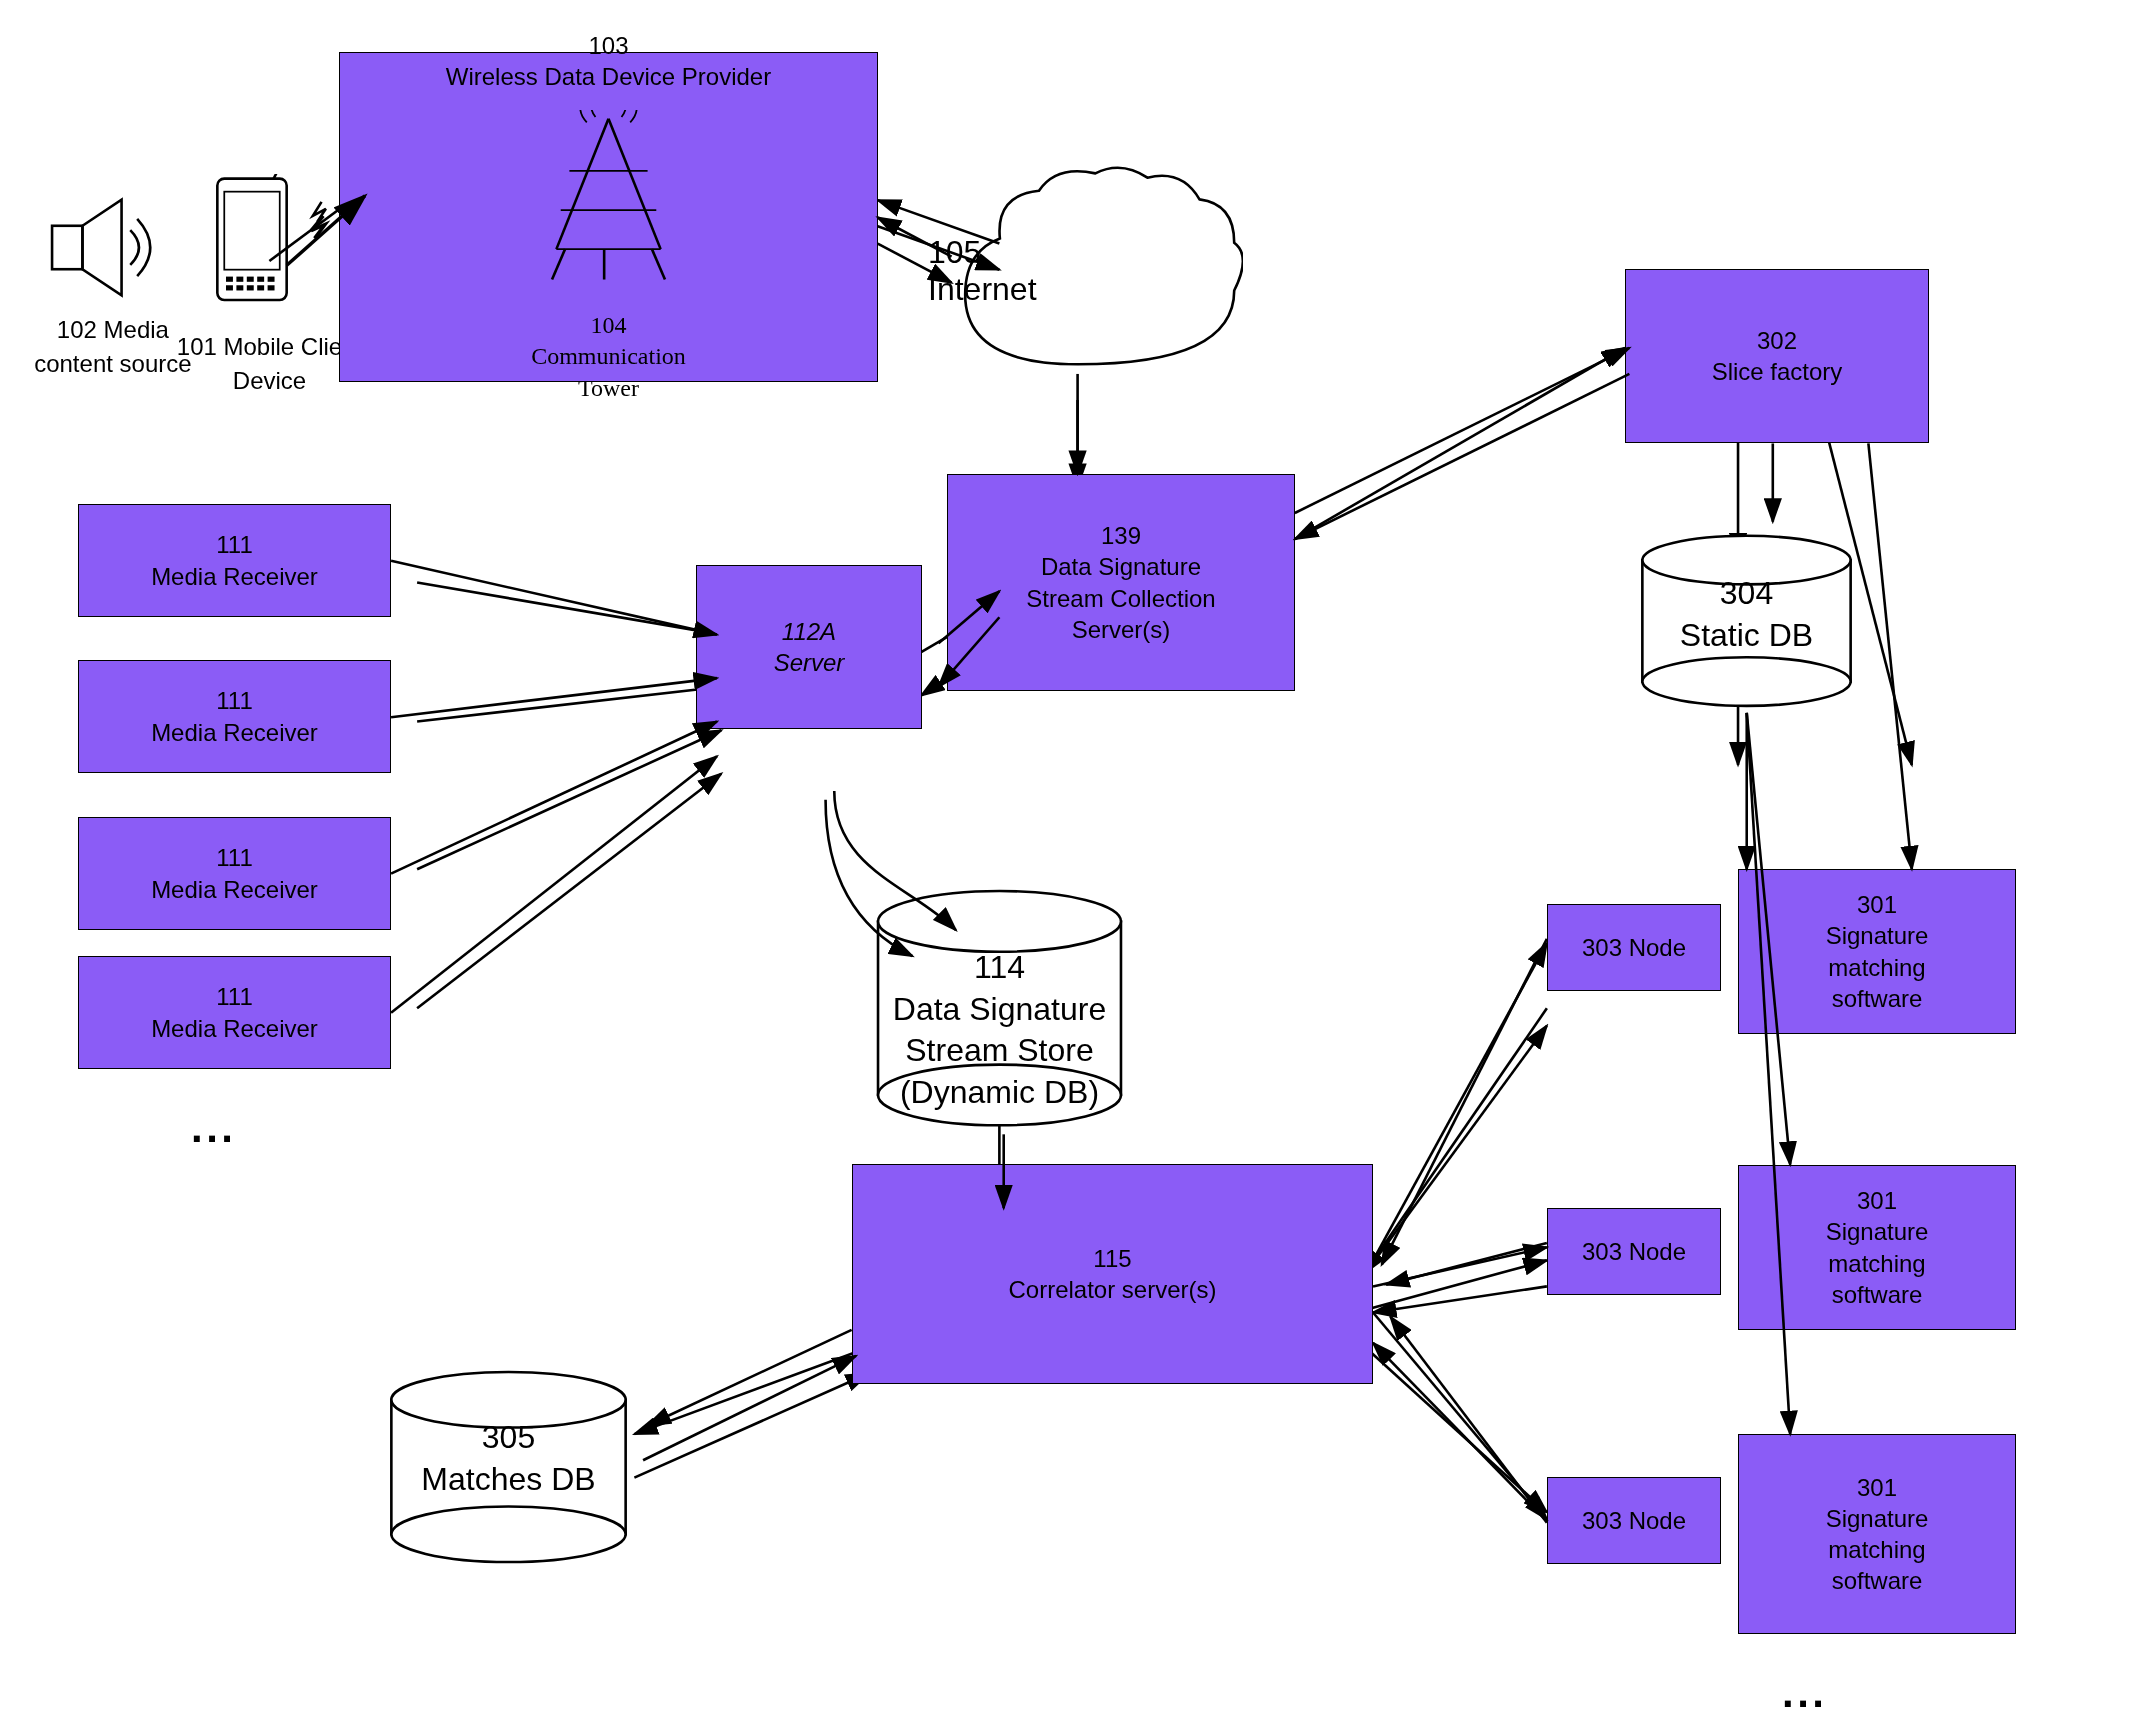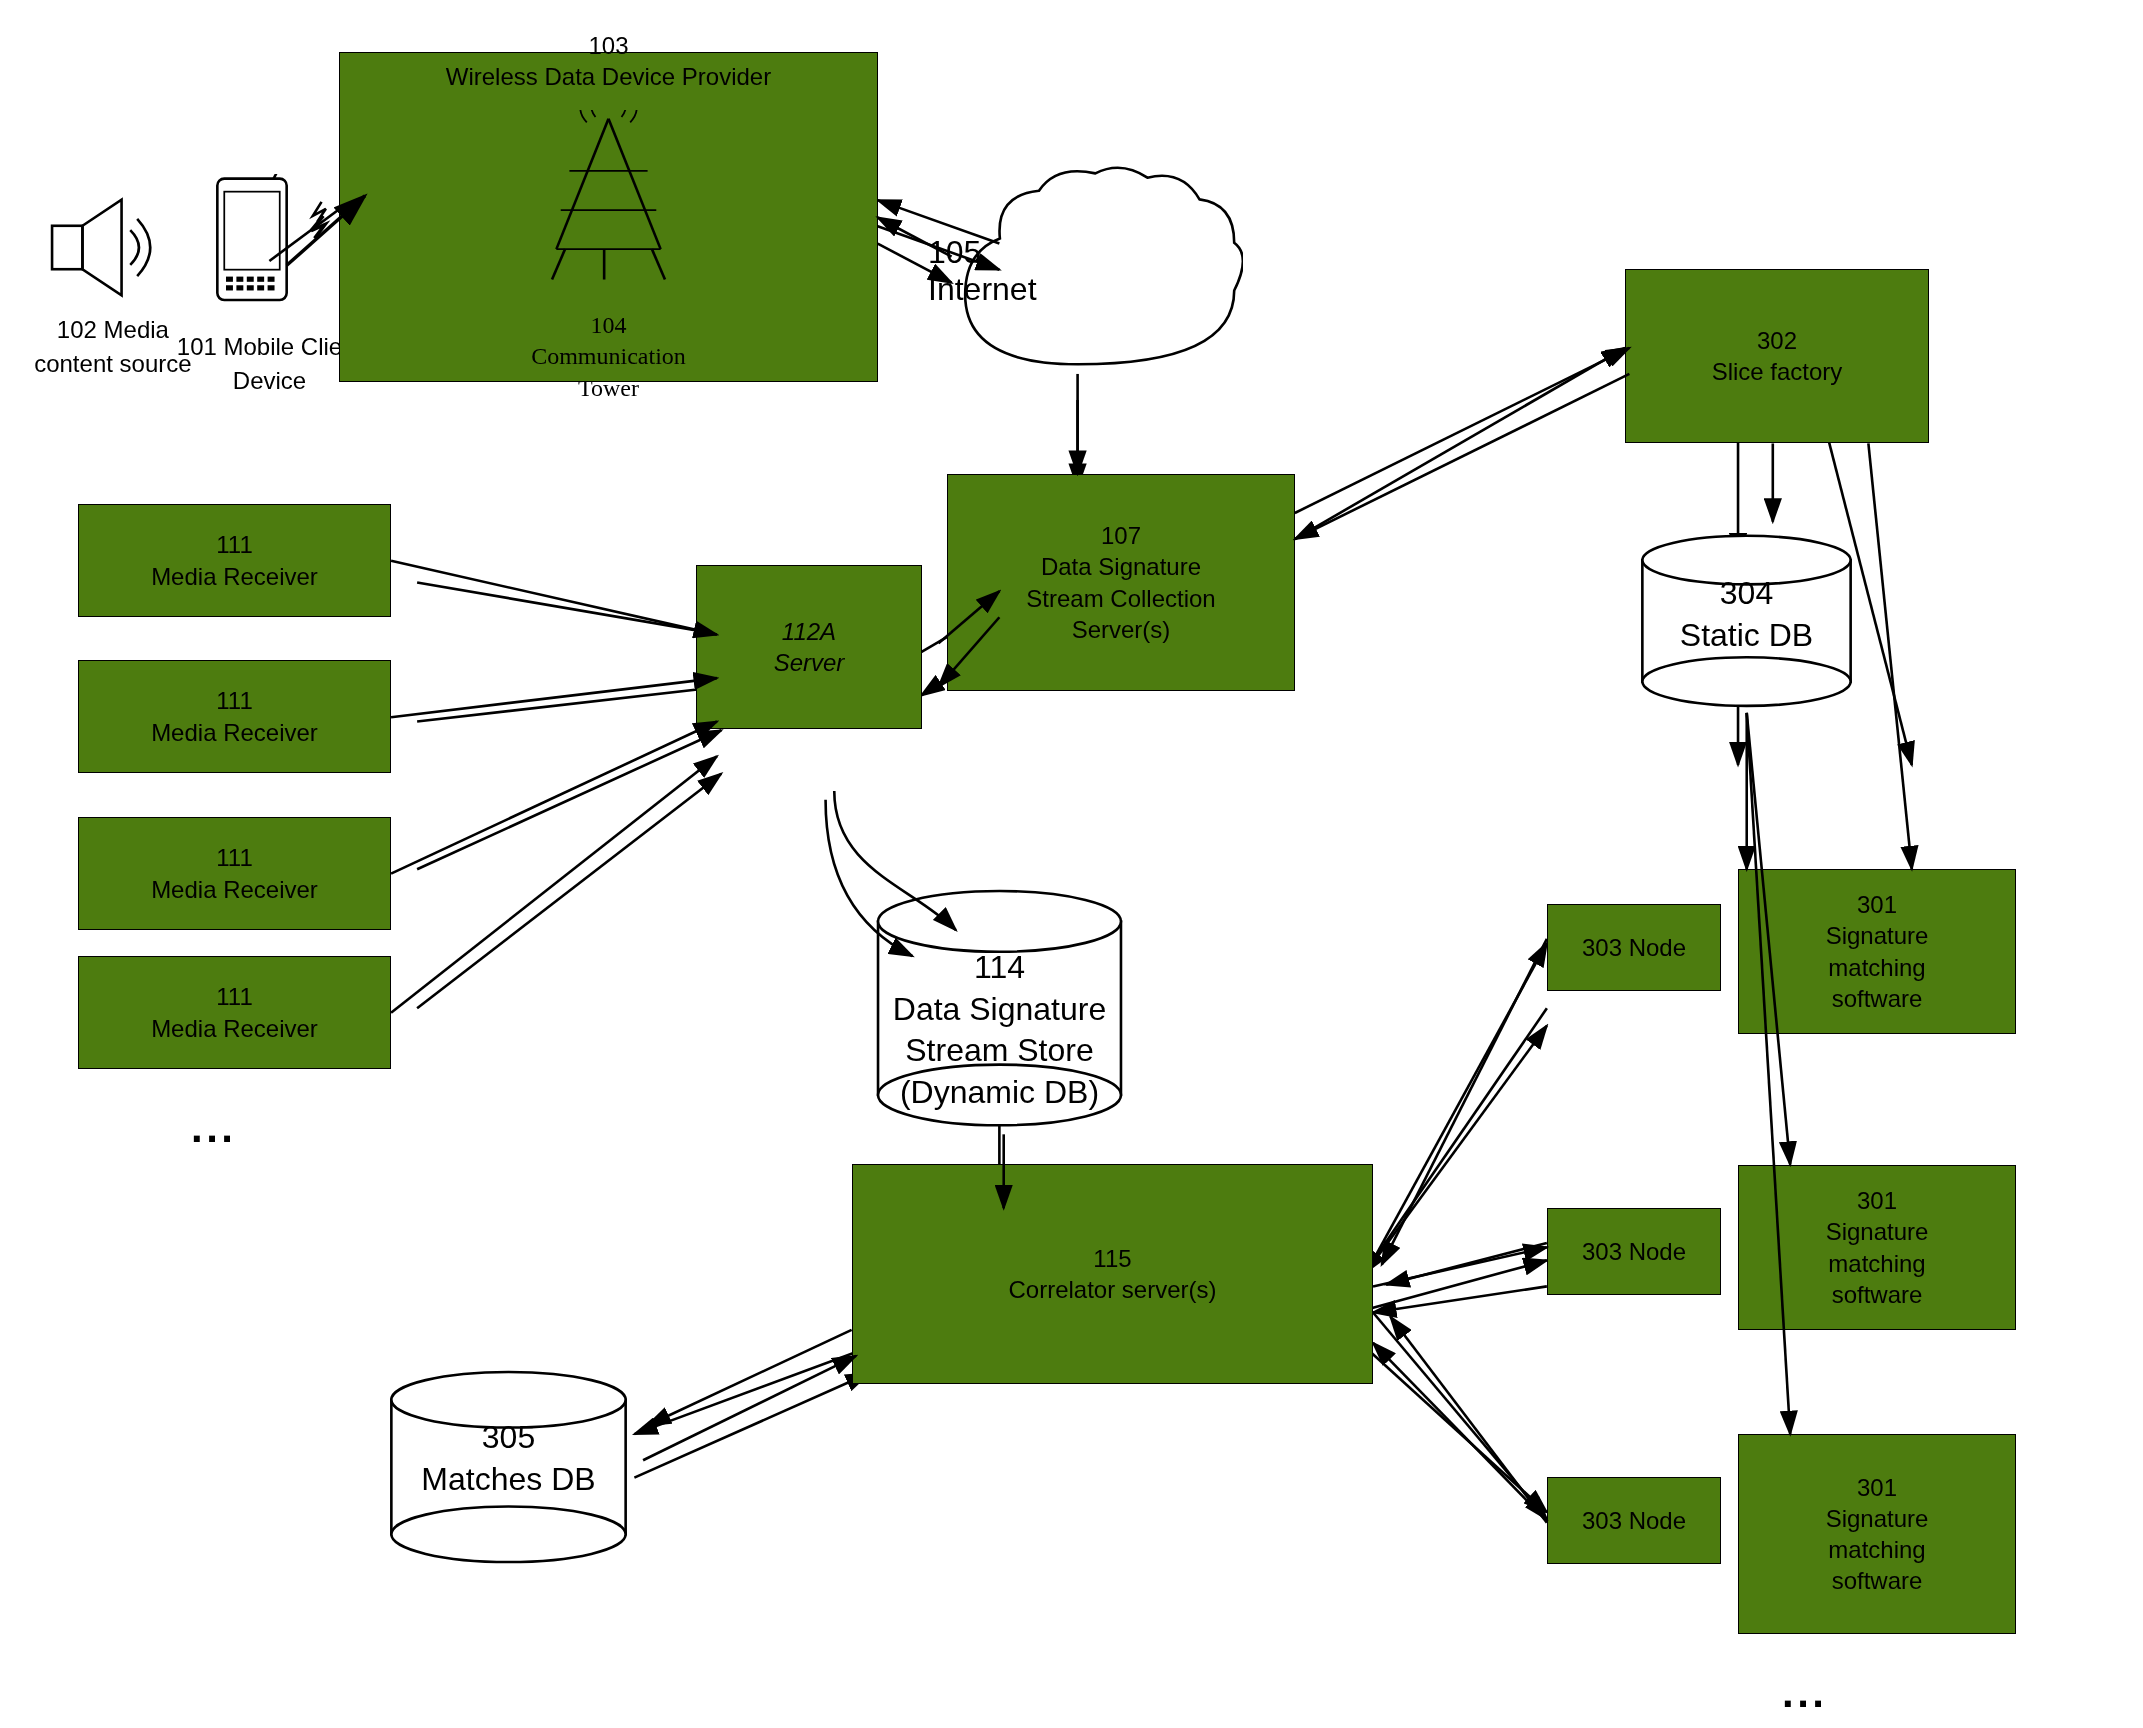--- a/index.html
+++ b/index.html
@@ -12,21 +12,21 @@
       overflow: hidden;
     }
     .diagram {
       position: relative;
       width: 100%;
       height: 100%;
     }
     .box {
       position: absolute;
       border: 1.7px solid #000;
-      background: #4d7c0f;
+      background: #8b5cf6;
       text-align: center;
       display: flex;
       flex-direction: column;
       align-items: center;
       justify-content: center;
       font-size: 24px;
       line-height: 1.3;
     }
     .box .num {
       font-size: 24px;
@@ -208,21 +208,21 @@
     <svg width="330" height="243" viewBox="0 0 380 280">
       <path d="M 190,240 Q 60,240 60,160 Q 60,110 100,95 Q 95,45 145,40 Q 165,10 210,20 Q 240,5 270,25 Q 310,15 330,50 Q 370,55 370,100 Q 390,115 370,155 Q 370,240 190,240 Z" fill="none" stroke="#000" stroke-width="3"></path>
     </svg>
     <div style="position:absolute; top:78px; left:15px; width:330px; text-align:left; font-size:32px;">
       105<br>Internet
     </div>
   </div>
 
   <div class="box" style="left:947px; top:474px; width:348px; height:217px;">
     <div>
-      <div class="num">107</div>
+      <div class="num">139</div>
       <div>Data Signature<br>Stream Collection<br>Server(s)</div>
     </div>
   </div>
 
   <div class="box" style="left:78px; top:504px; width:313px; height:113px;">
     <span>111<br>Media Receiver</span>
   </div>
   <div class="box" style="left:78px; top:660px; width:313px; height:113px;">
     <span>111<br>Media Receiver</span>
   </div>

